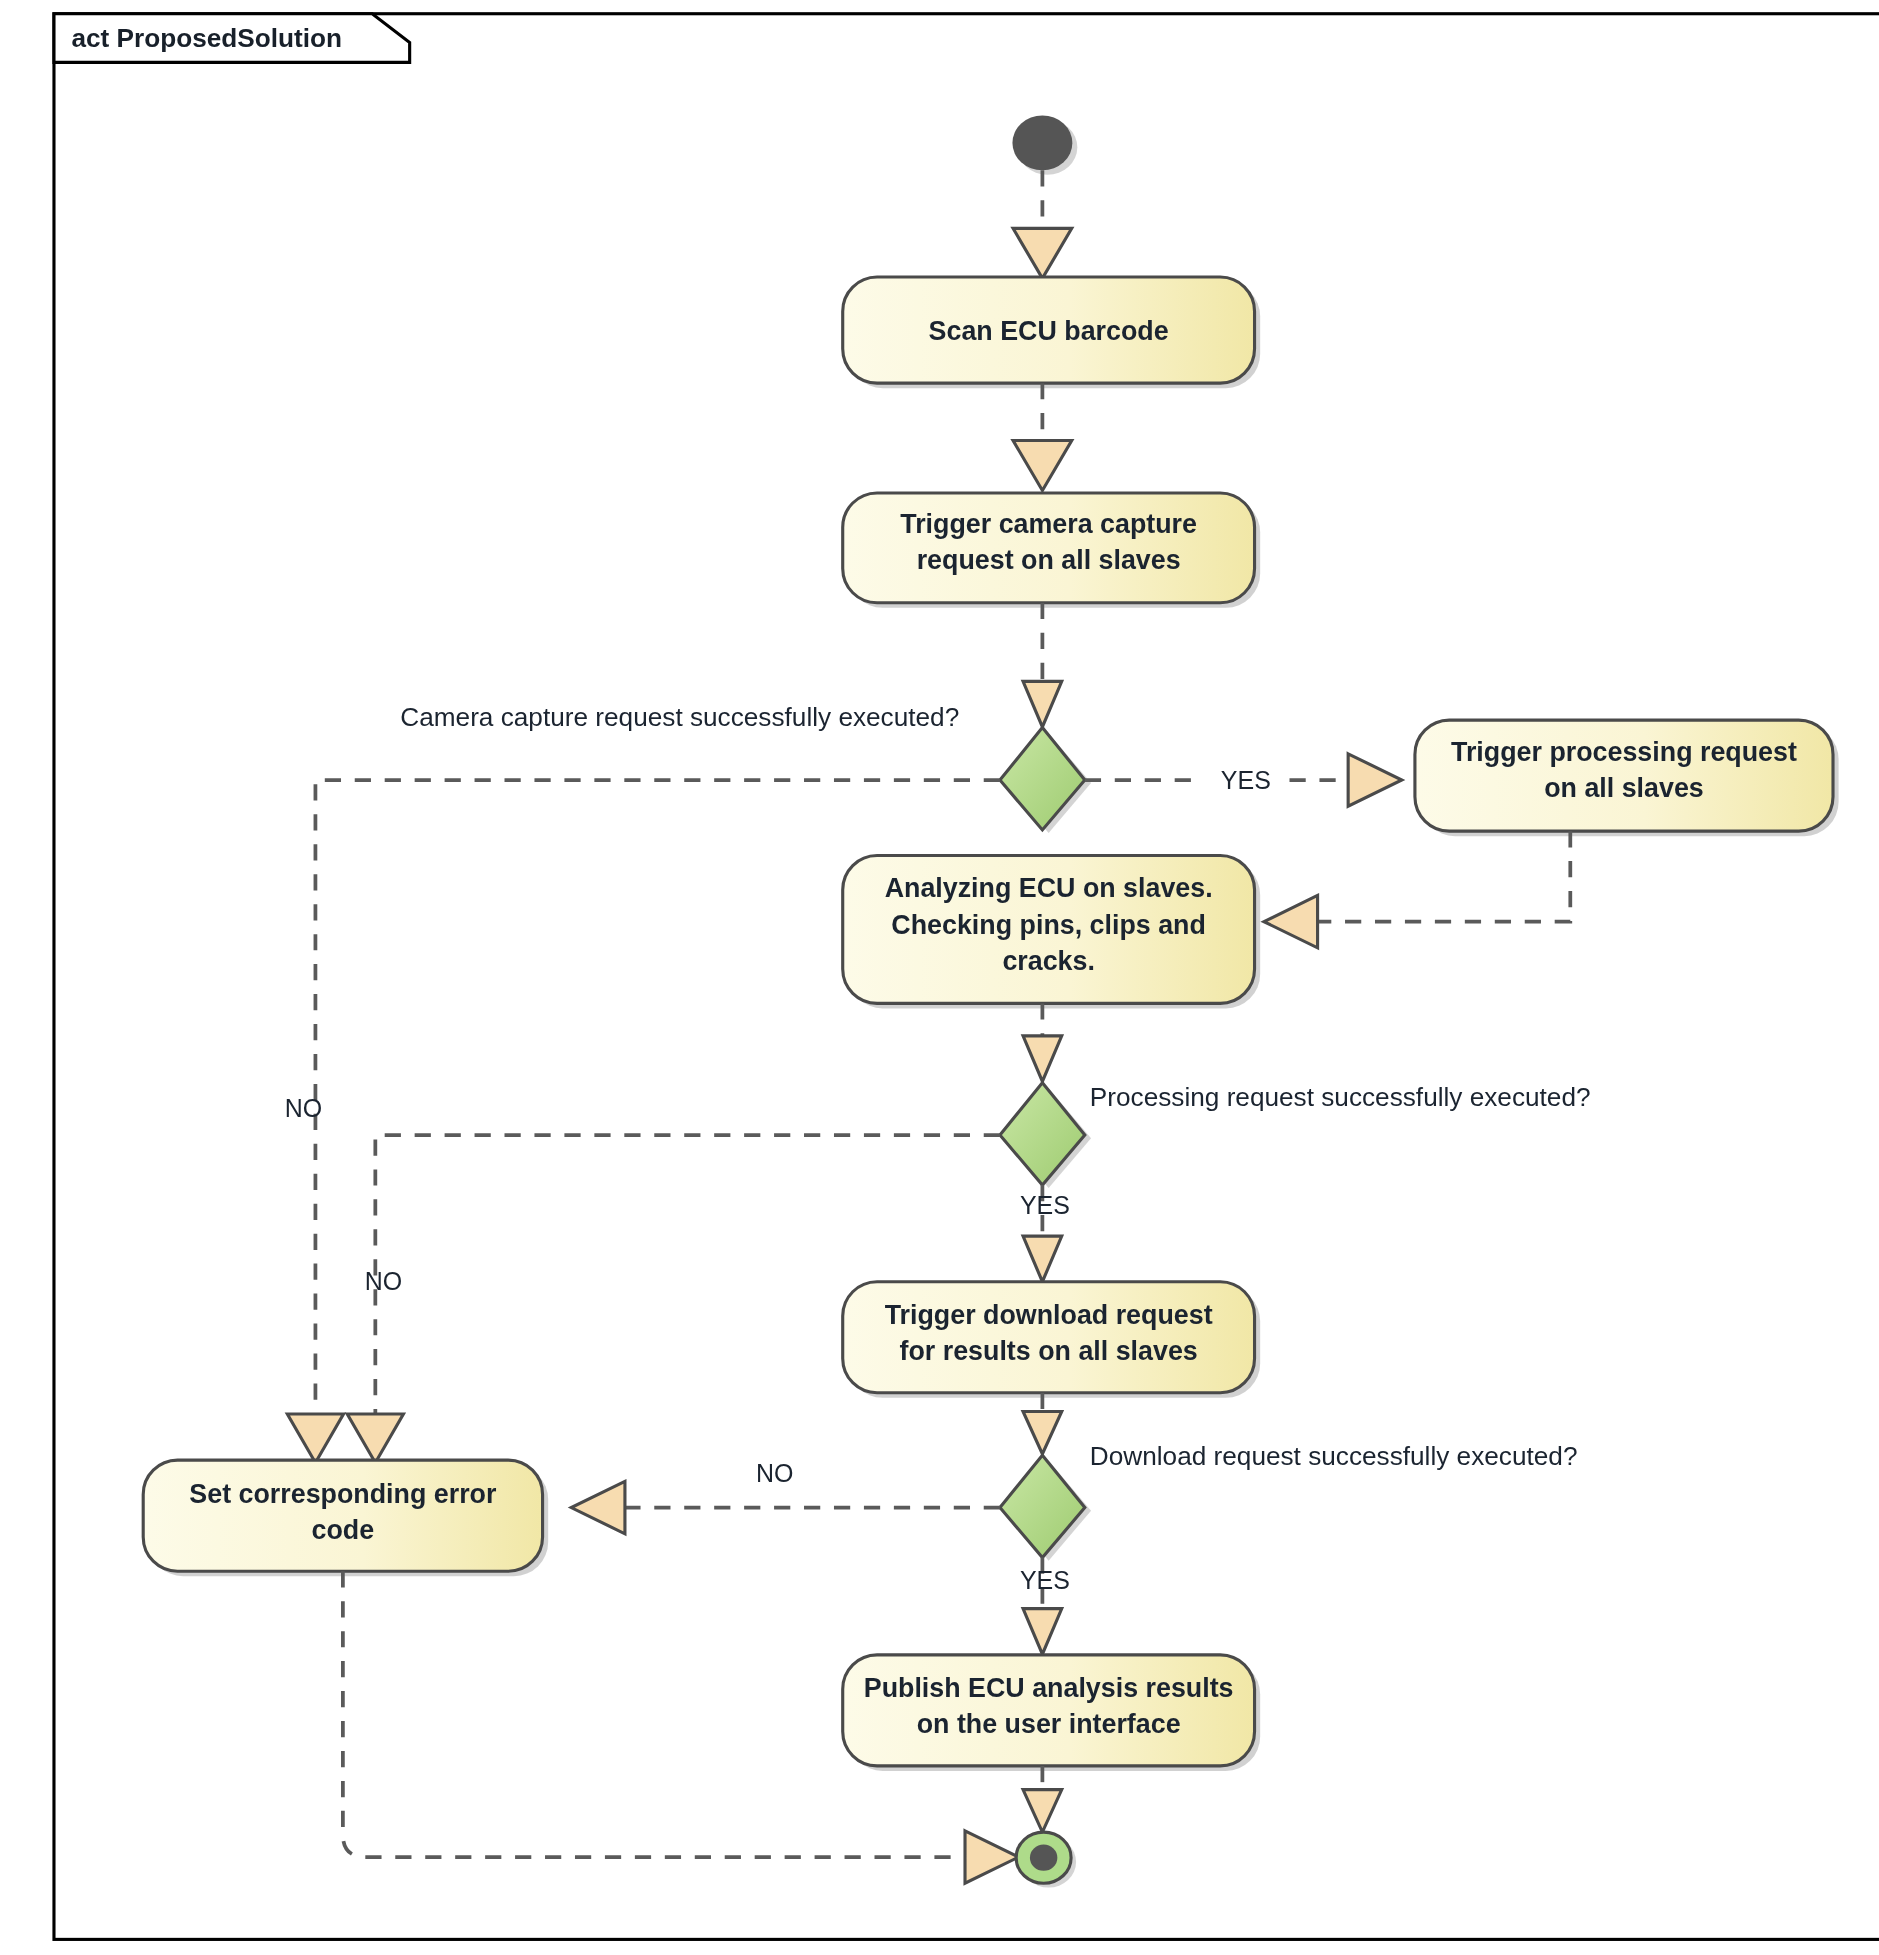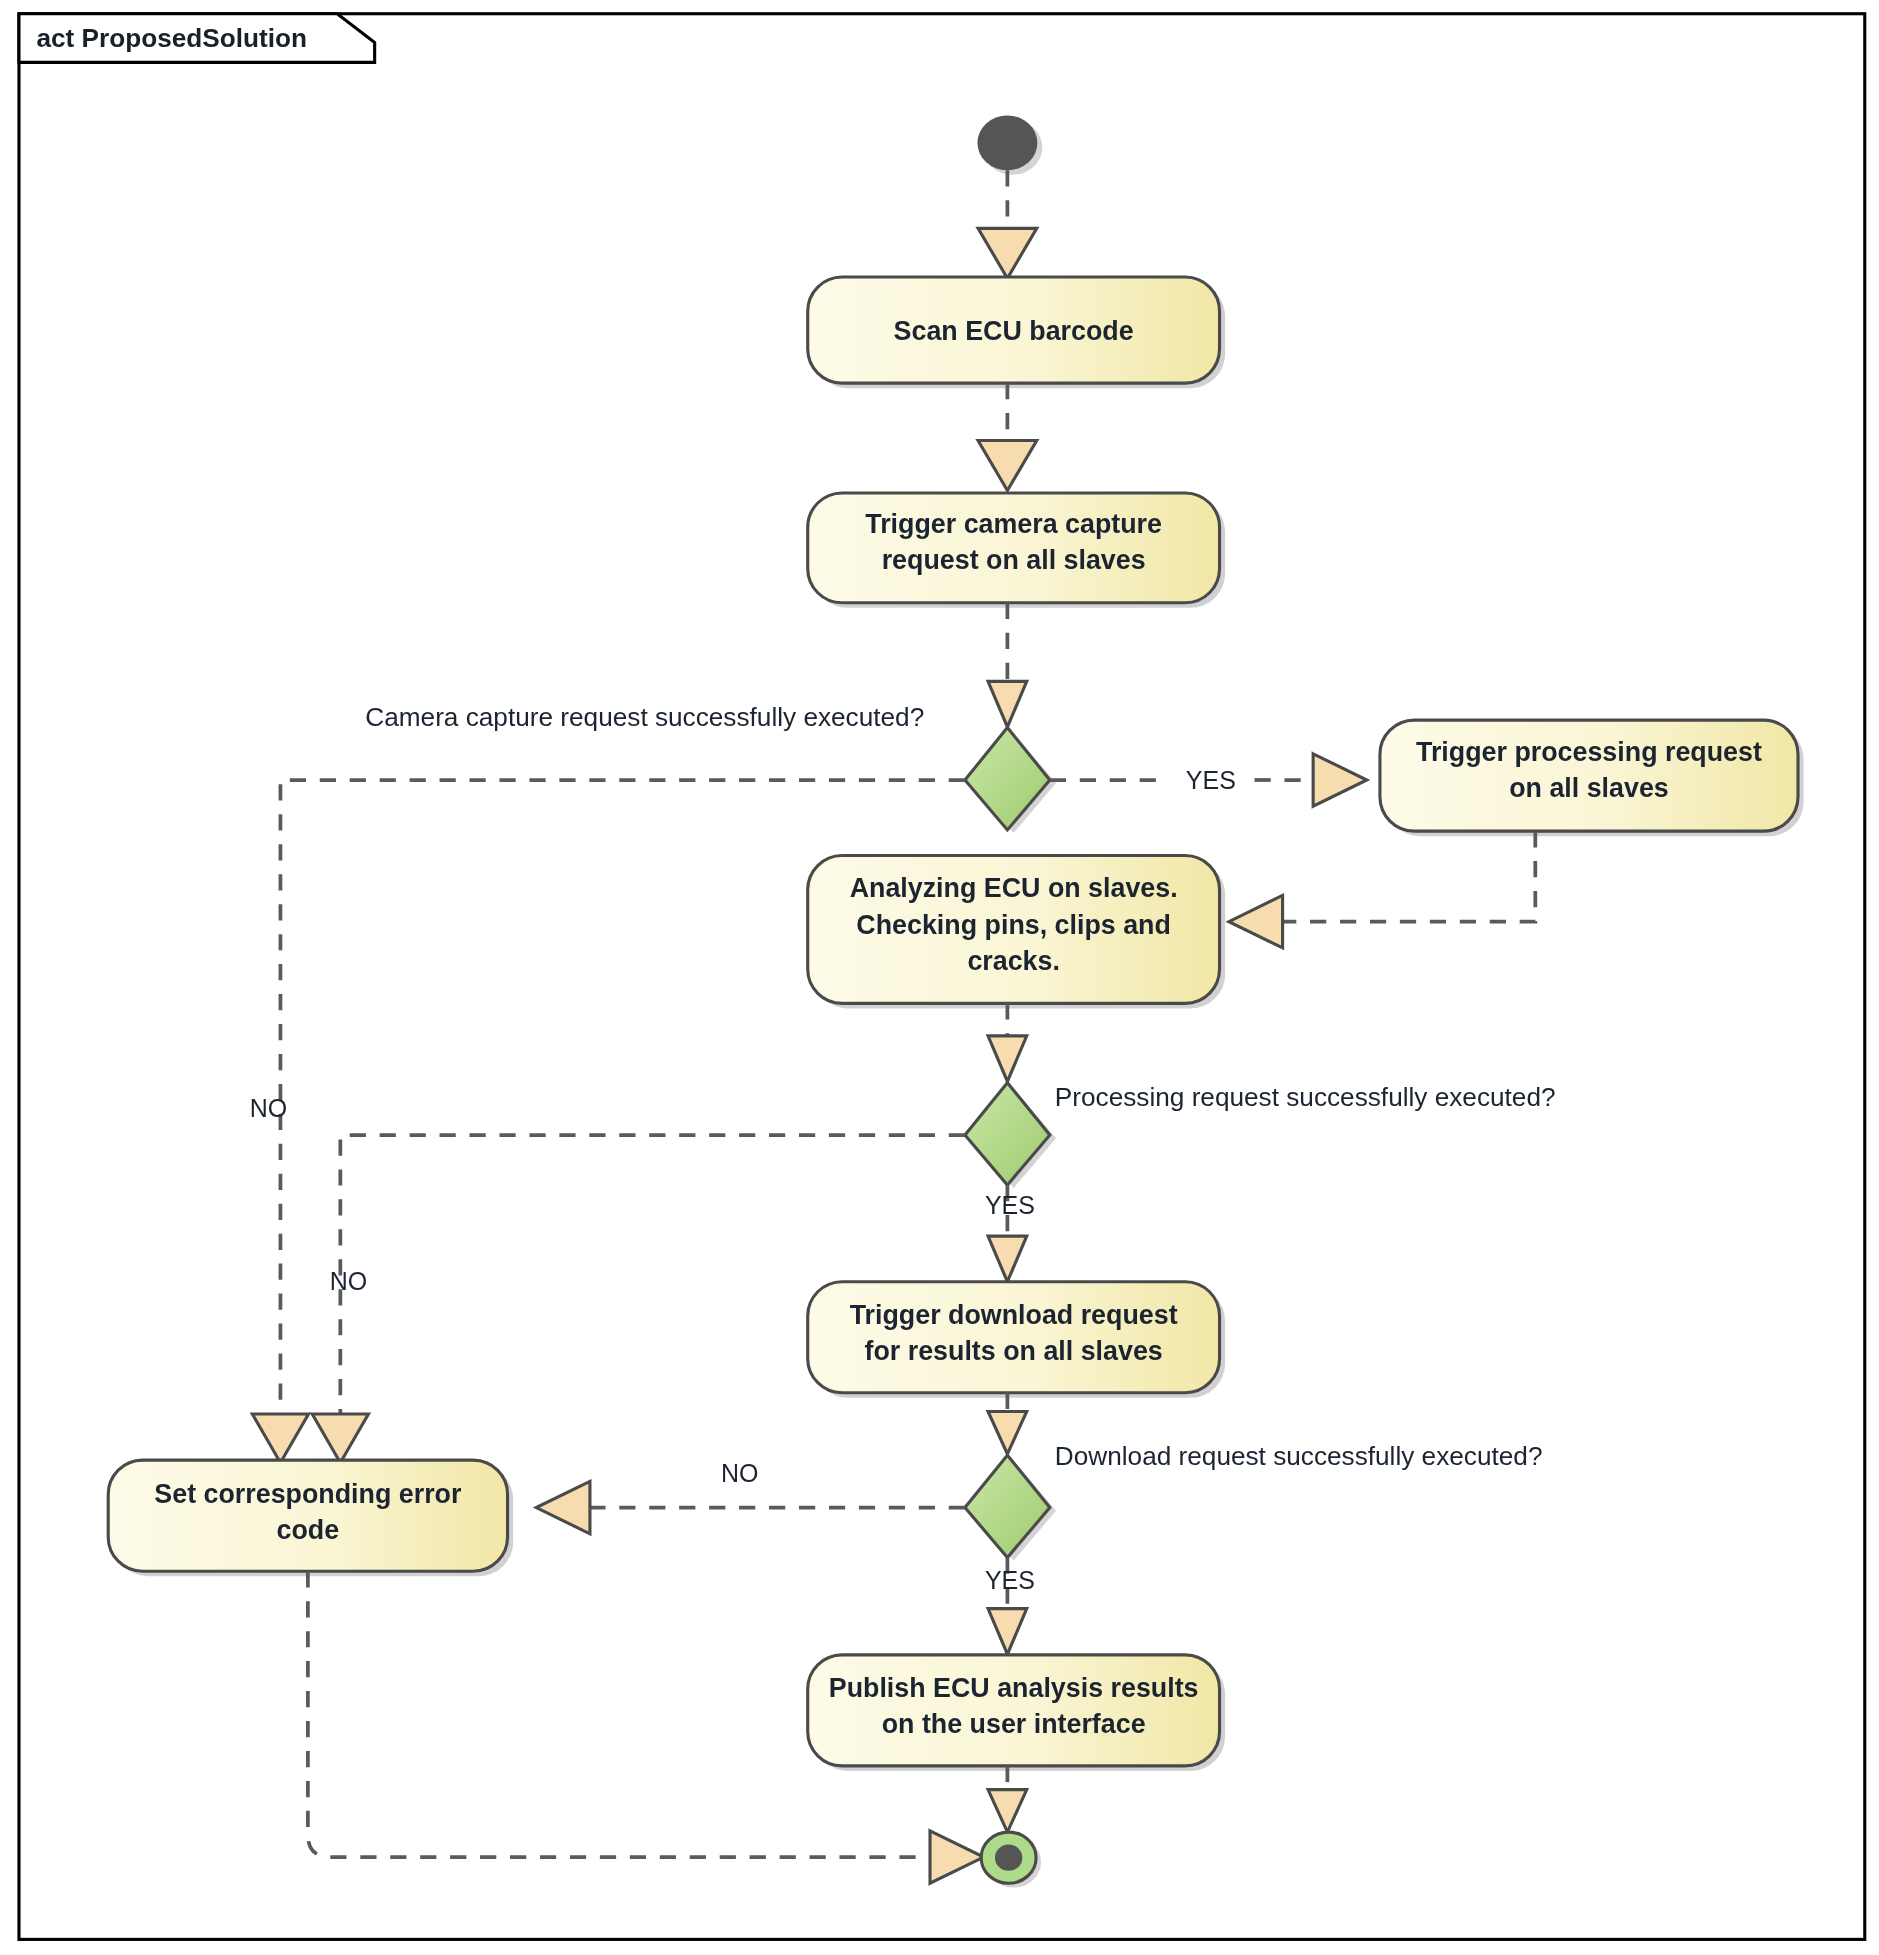--- a/index.html
+++ b/index.html
@@ -10,20 +10,21 @@
   body {
     width: 1880px;
     height: 1955px;
     font-family: "Liberation Sans", sans-serif;
     overflow: hidden;
   }
   #diagram-root {
     position: relative;
     width: 1516px;
     height: 1955px;
+    margin-left: 35px;
   }
   svg#uml {
     display: block;
     width: 1880px;
     height: 1955px;
   }
   .frame-border {
     fill: none;
     stroke: #000000;
     stroke-width: 5;

